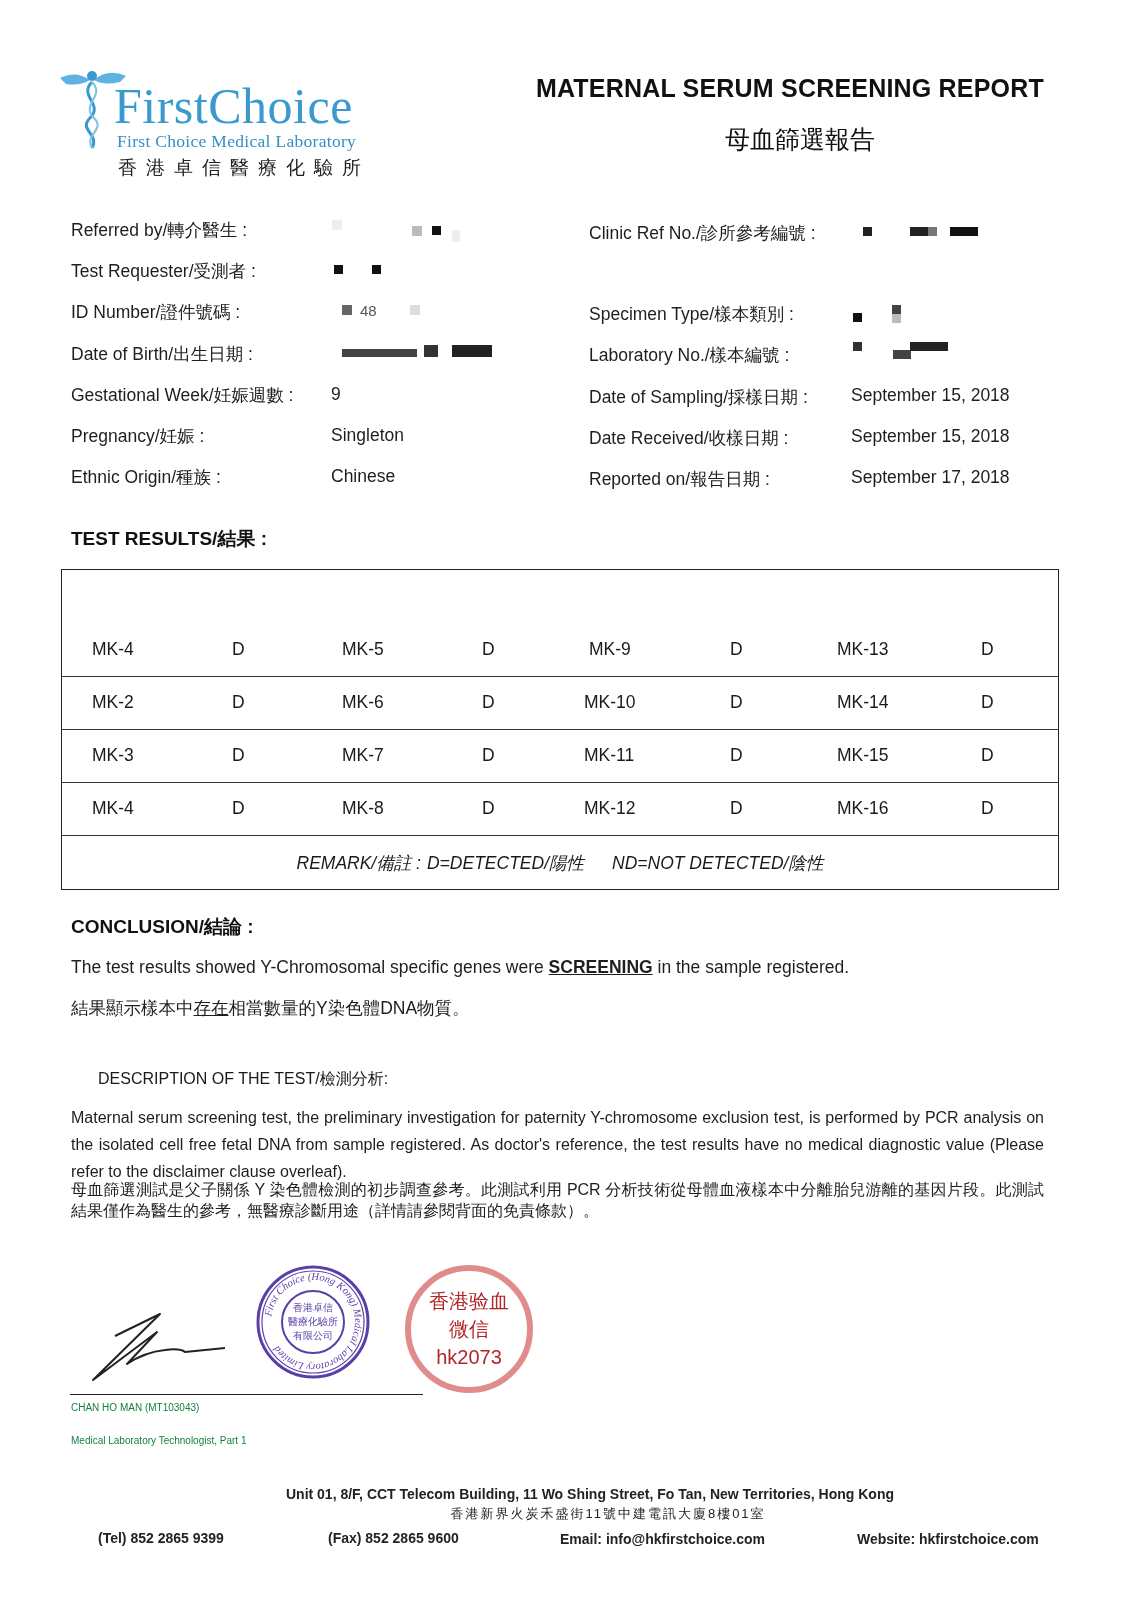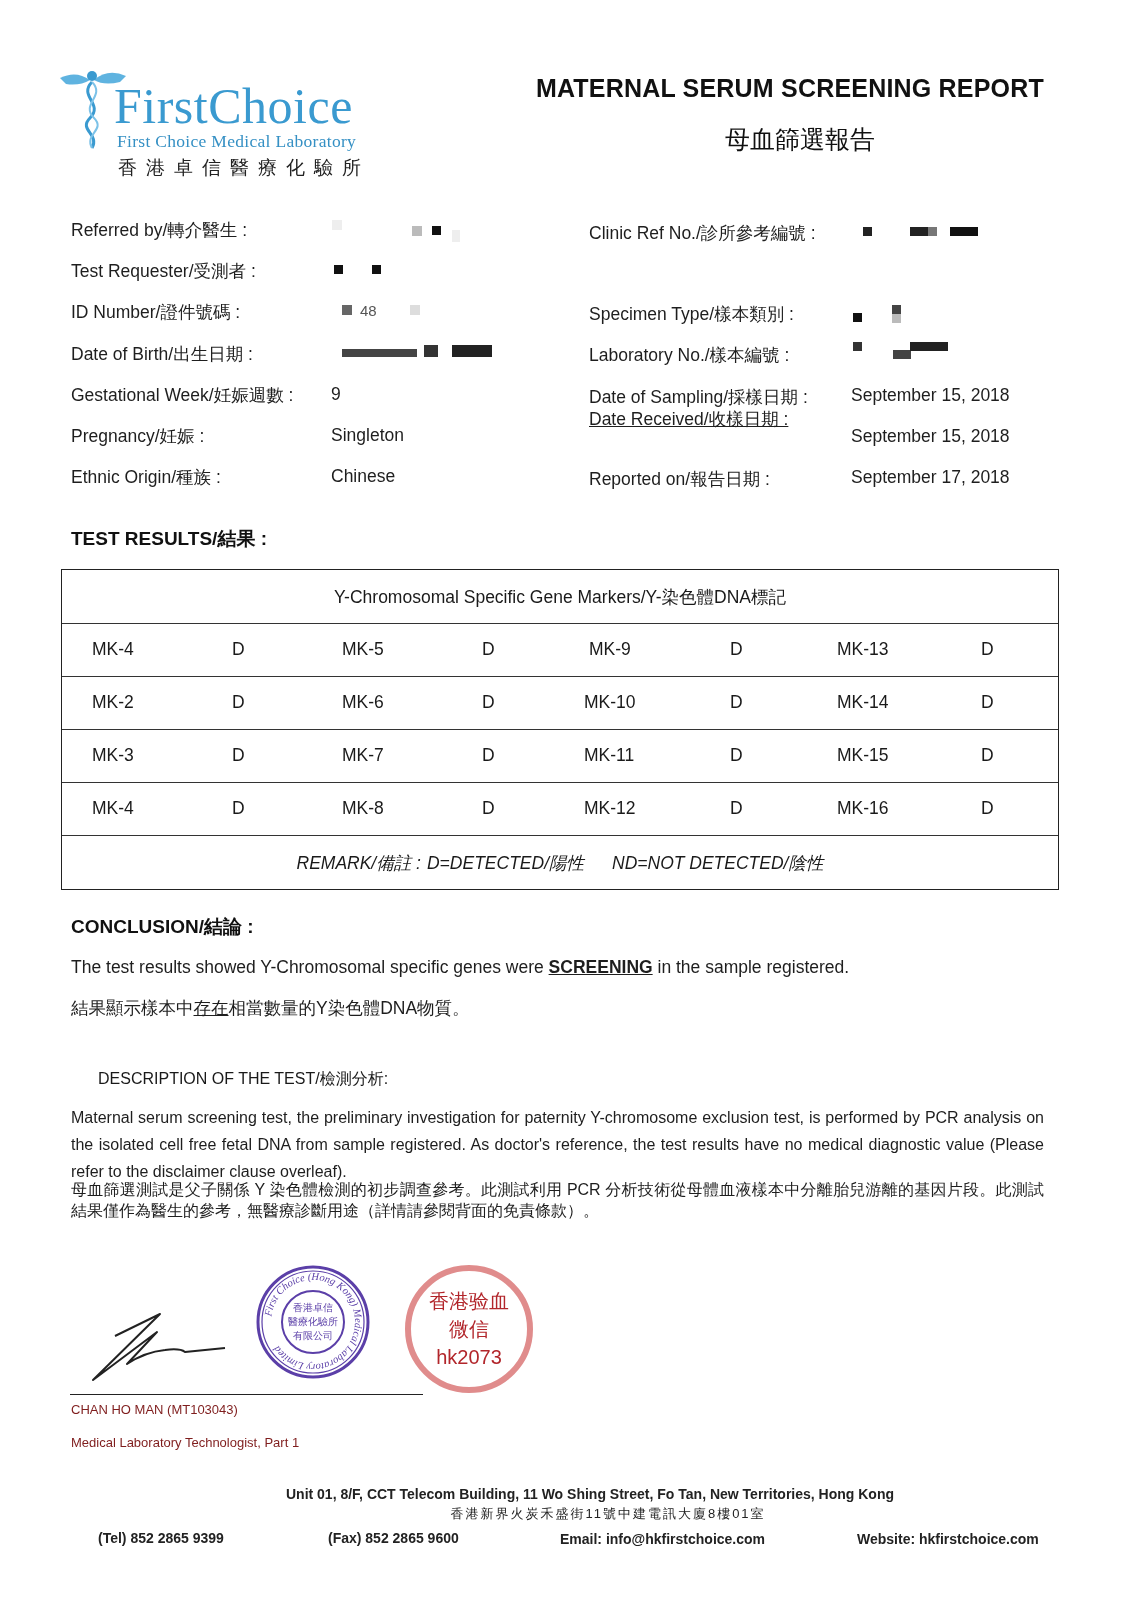--- a/index.html
+++ b/index.html
@@ -42,21 +42,21 @@
   .underline-bold { font-weight: bold; text-decoration: underline; }
   .underline { text-decoration: underline; }
 
   
   .stamp-blue { left: 255px; top: 1264px; width: 116px; height: 116px; }
   .stamp-red { left: 405px; top: 1265px; width: 128px; height: 128px; border-radius: 50%;
                border: 6px solid #e08c8c; box-sizing: border-box; display: flex; flex-direction: column;
                align-items: center; justify-content: center; color: #b2262b; font-size: 20px; line-height: 28px; }
 
   .sig-line { left: 70px; top: 1394px; width: 353px; height: 0; border-top: 1.5px solid #222; }
-  .small { font-size: 13px; color: #7f1d1d; }
+  .small { font-size: 10px; color: #15803d; }
   .footer { font-size: 14px; font-weight: bold; color: #222; }
 </style>
 </head>
 <body>
 
 <div class="abs logo-mark">
   <svg width="70" height="90" viewBox="0 0 70 90">
     <path d="M2 10 Q18 2 32 12 Q22 18 8 16 Z" fill="#5fb3e0"></path>
     <path d="M68 8 Q50 0 36 12 Q46 18 62 14 Z" fill="#5fb3e0"></path>
     <circle cx="34" cy="8" r="5" fill="#3a9ad0"></circle>
@@ -126,30 +126,29 @@
 <div class="abs field" style="left:589px;top:343px;">Laboratory No./樣本編號 :</div>
 <div class="abs" style="left:850px;top:342px;width:105px;height:18px;">
   <span class="px" style="left:3px;top:0;width:9px;height:9px;background:#333"></span>
   <span class="px" style="left:43px;top:8px;width:18px;height:9px;background:#444"></span>
   <span class="px" style="left:60px;top:0;width:38px;height:9px;background:#222"></span>
 </div>
 
 <div class="abs field" style="left:589px;top:385px;">Date of Sampling/採樣日期 :</div>
 <div class="abs field" style="left:851px;top:385px;">September 15, 2018</div>
 
-<div class="abs field" style="left:589px;top:407px;text-decoration:underline;">Date Received/收樣日期 :</div>
+<div class="abs field" style="left:589px;top:426px;">Date Received/收樣日期 :</div>
 <div class="abs field" style="left:851px;top:426px;">September 15, 2018</div>
 
 <div class="abs field" style="left:589px;top:467px;">Reported on/報告日期 :</div>
 <div class="abs field" style="left:851px;top:467px;">September 17, 2018</div>
 
 <div class="abs h-section" style="left:71px;top:526px;">TEST RESULTS/結果 :</div>
 
 <div class="abs results-table">
-  <div class="tbl-head">Y-Chromosomal Specific Gene Markers/Y-染色體DNA標記</div>
 
   <div class="tbl-row" style="top:53px;">
     <span class="cell" style="left:30px">MK-4</span>
     <span class="cell" style="left:170px">D</span>
     <span class="cell" style="left:280px">MK-5</span>
     <span class="cell" style="left:420px">D</span>
     <span class="cell" style="left:527px">MK-9</span>
     <span class="cell" style="left:668px">D</span>
     <span class="cell" style="left:775px">MK-13</span>
     <span class="cell" style="left:919px">D</span>

